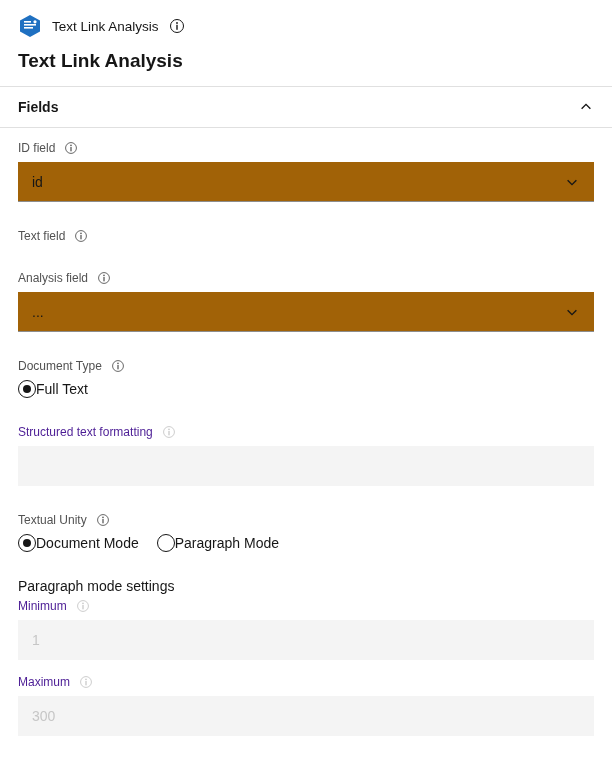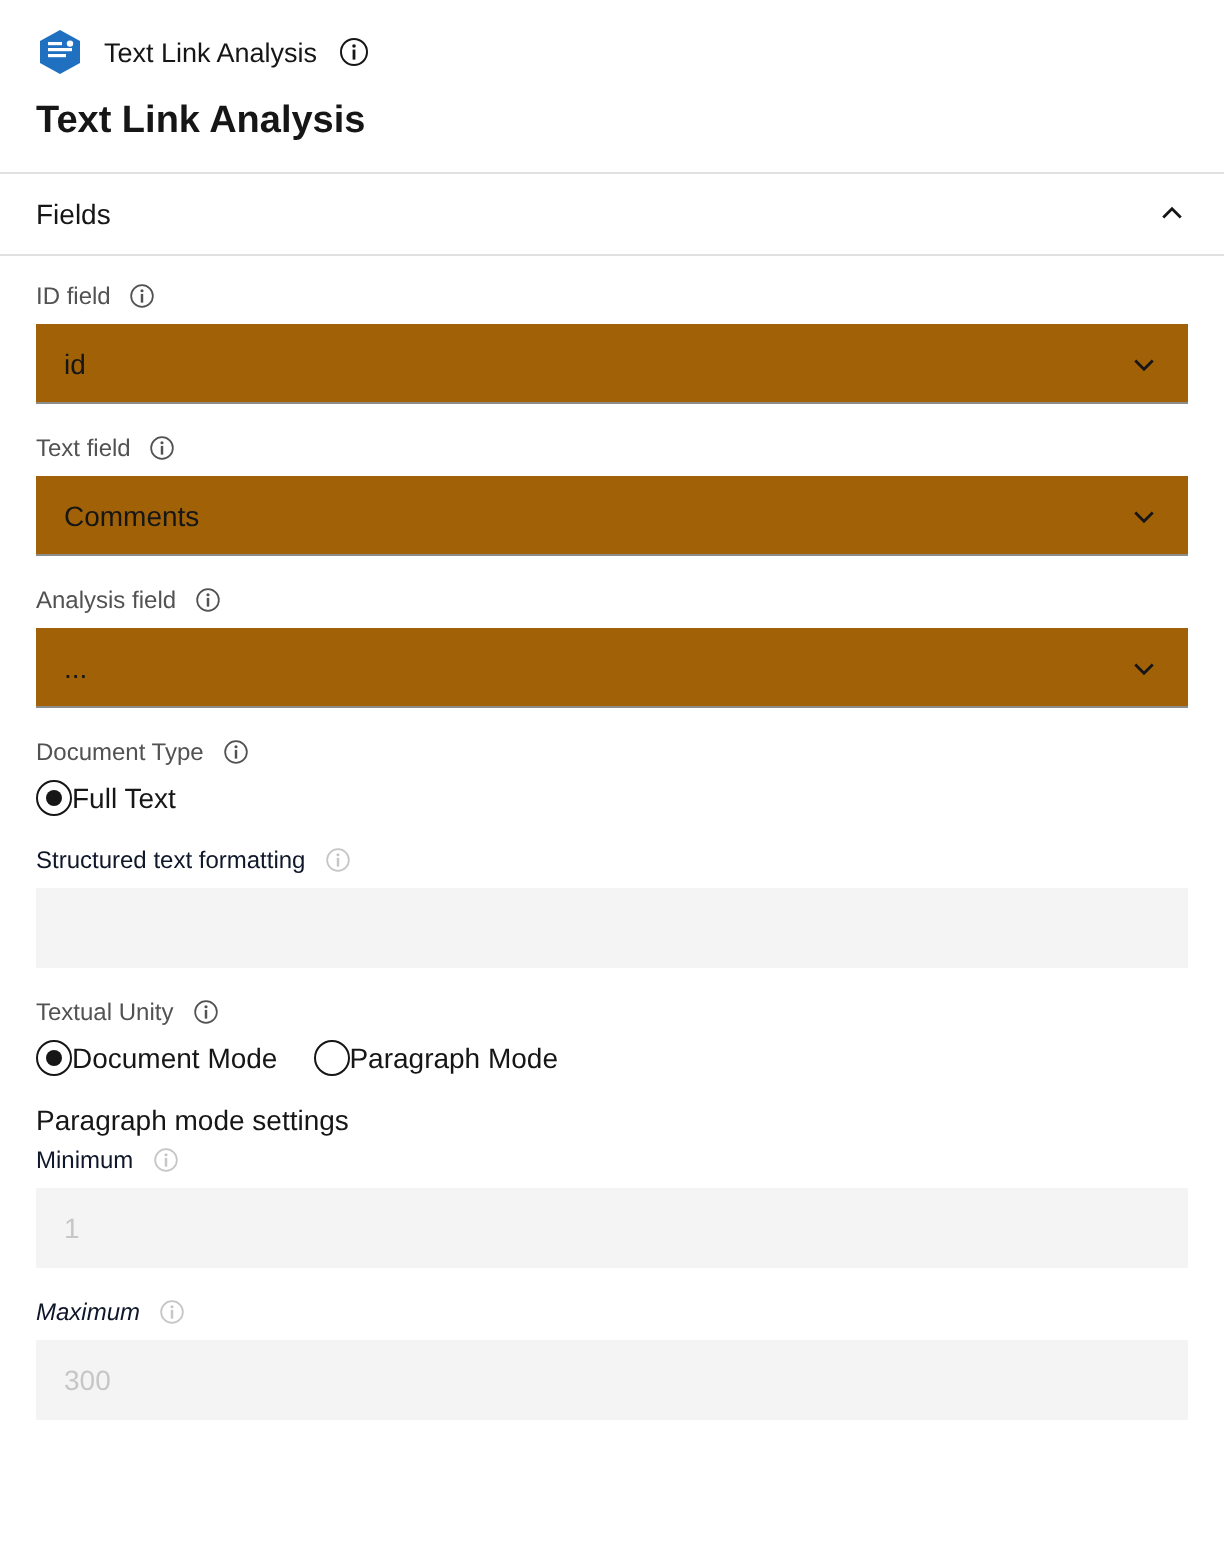--- a/index.html
+++ b/index.html
@@ -44,47 +44,48 @@
     color: #161616;
   }
   .section-header {
     display: flex;
     align-items: center;
     justify-content: space-between;
     padding: 12px 18px;
     border-top: 1px solid #e0e0e0;
     border-bottom: 1px solid #e0e0e0;
     cursor: pointer;
+    font-weight: bold;
   }
   .section-header-title {
     font-size: 14px;
     color: #161616;
   }
   .chevron {
     width: 16px;
     height: 16px;
     display: inline-flex;
     align-items: center;
     justify-content: center;
   }
   .section-body {
     padding: 12px 18px 8px 18px;
   }
-  .field-group { margin-bottom: 14px; }
+  .field-group { margin-bottom: 26px; }
   .field-label-row {
     display: flex;
     align-items: center;
     gap: 8px;
     margin-bottom: 6px;
   }
   .field-label {
     font-size: 12px;
     color: #525252;
   }
-  .field-label.disabled { color: #0f172a; }
+  .field-label.disabled { color: #4c1d95; }
   .select-box {
     width: 100%;
     height: 40px;
     background: #a16207;
     border: none;
     border-bottom: 1px solid #8d8d8d;
     display: flex;
     align-items: center;
     justify-content: space-between;
     padding: 0 14px;
@@ -209,28 +210,20 @@
     <div class="field-label-row">
       <span class="field-label">Text field</span>
       <span class="info-icon">
         <svg width="14" height="14" viewBox="0 0 16 16">
             <circle cx="8" cy="8" r="6.2" fill="none" stroke="#525252" stroke-width="1"></circle>
             <circle cx="8" cy="5" r="0.9" fill="#525252"></circle>
             <rect x="7.3" y="6.8" width="1.4" height="5" fill="#525252"></rect>
           </svg>
       </span>
     </div>
-    <div class="select-box">
-      <span class="value">Comments</span>
-      <span class="chevron">
-        <svg width="14" height="14" viewBox="0 0 16 16">
-            <polyline points="3,6 8,11 13,6" fill="none" stroke="#161616" stroke-width="1.6"></polyline>
-          </svg>
-      </span>
-    </div>
   </div>
 
   <div class="field-group">
     <div class="field-label-row">
       <span class="field-label">Analysis field</span>
       <span class="info-icon">
         <svg width="14" height="14" viewBox="0 0 16 16">
             <circle cx="8" cy="8" r="6.2" fill="none" stroke="#525252" stroke-width="1"></circle>
             <circle cx="8" cy="5" r="0.9" fill="#525252"></circle>
             <rect x="7.3" y="6.8" width="1.4" height="5" fill="#525252"></rect>
@@ -319,21 +312,21 @@
             <circle cx="8" cy="8" r="6.2" fill="none" stroke="#c6c6c6" stroke-width="1"></circle>
             <circle cx="8" cy="5" r="0.9" fill="#c6c6c6"></circle>
             <rect x="7.3" y="6.8" width="1.4" height="5" fill="#c6c6c6"></rect>
           </svg>
       </span>
     </div>
     <div class="input-box disabled">
       <span>1</span>
     </div>
 
-    <div class="field-label-row" style="margin-top:14px;font-style:italic;">
+    <div class="field-label-row" style="margin-top:14px;">
       <span class="field-label disabled">Maximum</span>
       <span class="info-icon">
         <svg width="14" height="14" viewBox="0 0 16 16">
             <circle cx="8" cy="8" r="6.2" fill="none" stroke="#c6c6c6" stroke-width="1"></circle>
             <circle cx="8" cy="5" r="0.9" fill="#c6c6c6"></circle>
             <rect x="7.3" y="6.8" width="1.4" height="5" fill="#c6c6c6"></rect>
           </svg>
       </span>
     </div>
     <div class="input-box disabled">

